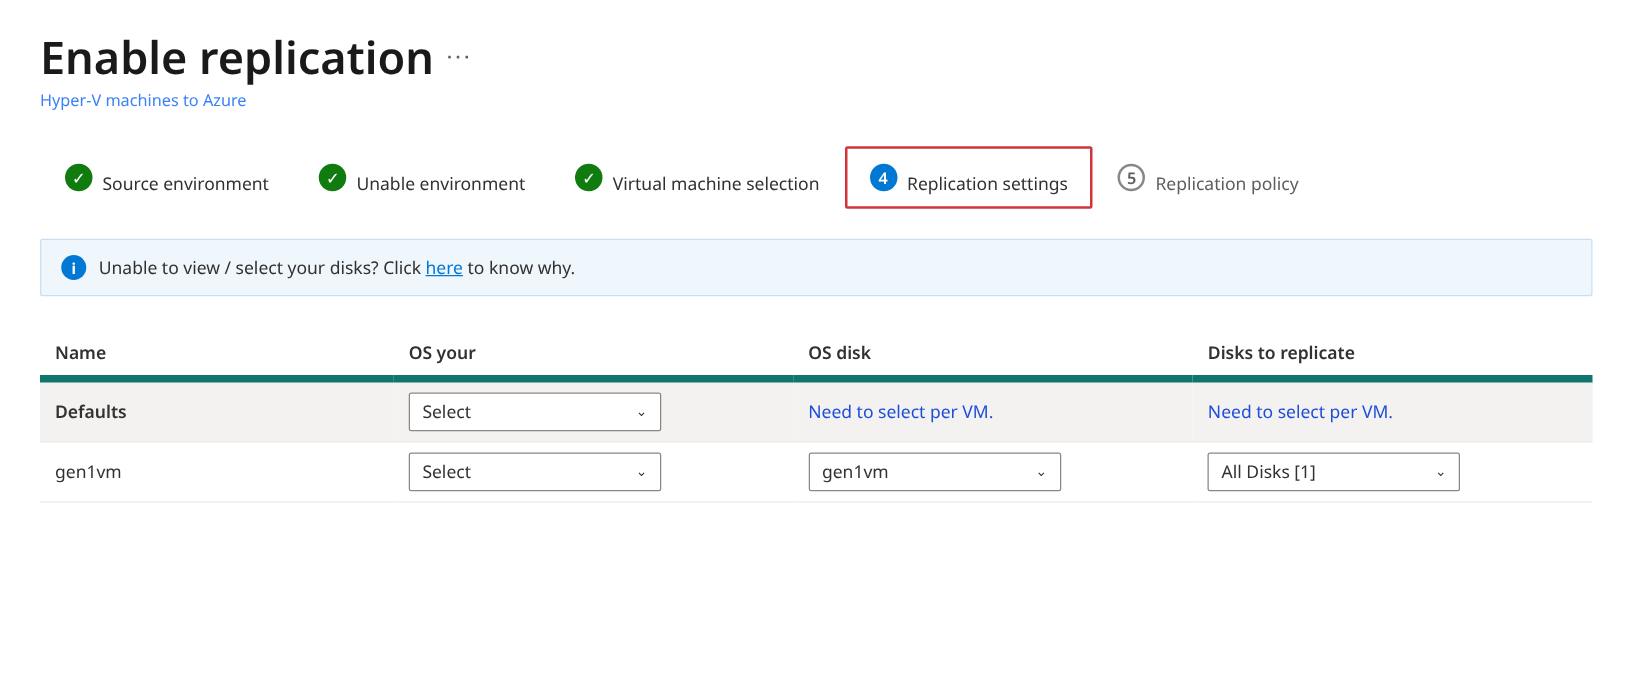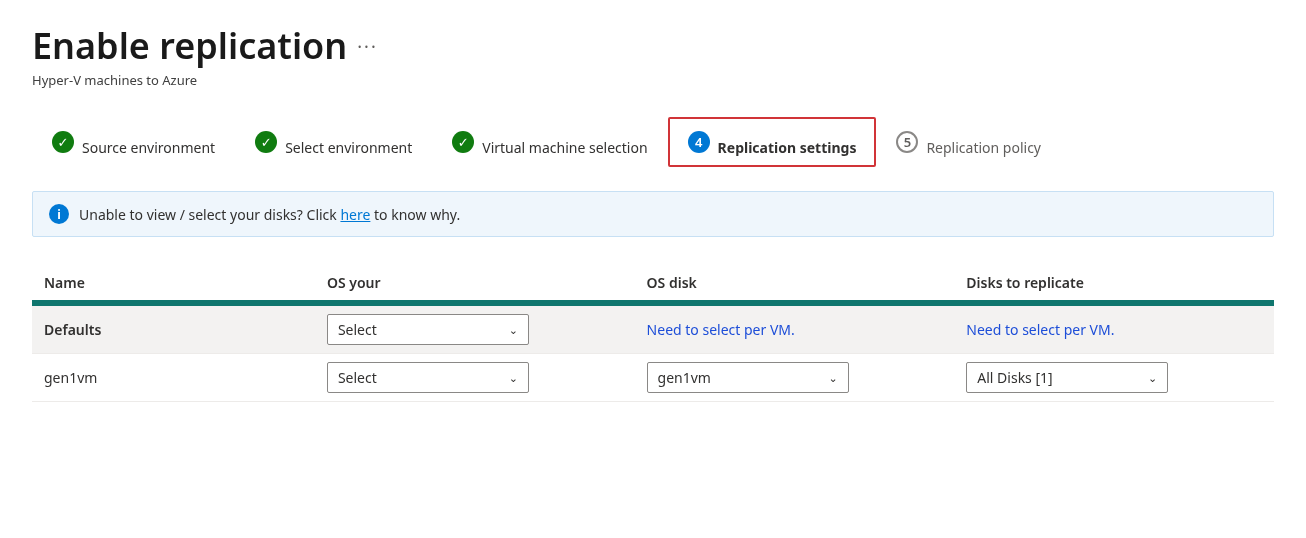--- a/index.html
+++ b/index.html
@@ -11,21 +11,21 @@
       padding: 24px 32px;
     }
     .page-title {
       font-size: 36px;
       font-weight: 600;
       color: #1a1a1a;
       line-height: 1.2;
     }
     .page-subtitle {
       font-size: 13px;
-      color: #404040;
+      color: #3b82f6;
       margin-top: 4px;
     }
     .title-row {
       display: flex;
       align-items: center;
       gap: 10px;
     }
     .more-icon {
       color: #605e5c;
       font-size: 18px;
@@ -83,21 +83,21 @@
       font-size: 14px;
       color: #323130;
       margin-top: 11px;
     }
     .step.active-step {
       border: 2px solid #d13438;
       border-radius: 2px;
       padding: 8px 18px;
     }
     .step.active-step .step-label {
-      font-weight: 700;
+      font-weight: 400;
     }
     .step.inactive-step .step-label {
       color: #605e5c;
     }
     .info-banner {
       background: #eff6fc;
       border: 1px solid #c7e0f4;
       border-radius: 2px;
       padding: 12px 16px;
       margin-top: 24px;
@@ -199,21 +199,21 @@
 
 <div class="steps-row">
 
   <div class="step">
     <span class="step-check">✓</span>
     <span class="step-label">Source environment</span>
   </div>
 
   <div class="step">
     <span class="step-check">✓</span>
-    <span class="step-label">Select environment</span>
+    <span class="step-label">Unable environment</span>
   </div>
 
   <div class="step">
     <span class="step-check">✓</span>
     <span class="step-label">Virtual machine selection</span>
   </div>
 
   <div class="step active-step">
     <span class="step-number active">4</span>
     <span class="step-label">Replication settings</span>

